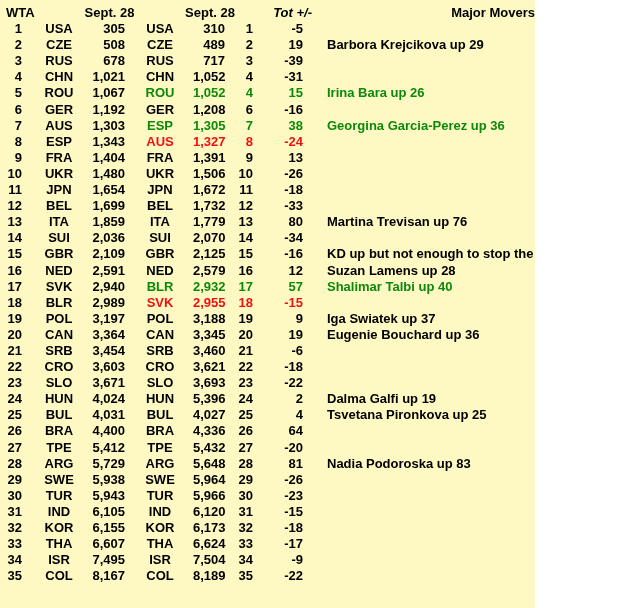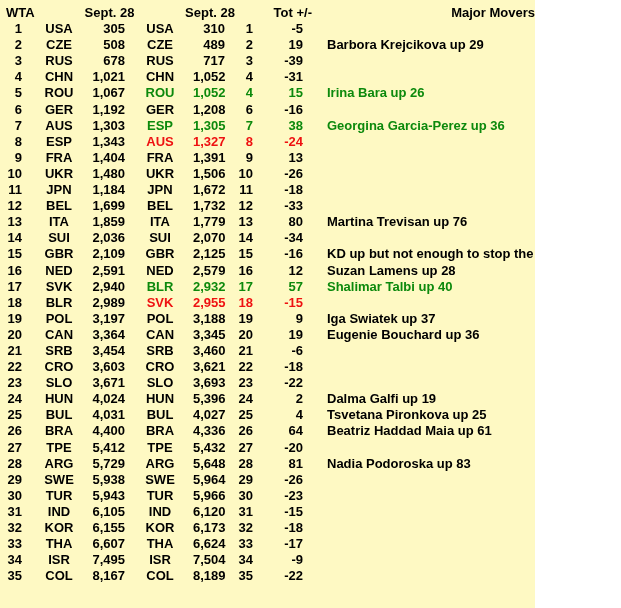--- a/index.html
+++ b/index.html
@@ -36,21 +36,21 @@
     display:grid;
     grid-template-columns:26px 66px 35px 66px 34px 30px 49px 1fr;
     height:16.1px;
     line-height:16.1px;
     white-space:nowrap;
   }
   .hcell{display:flex;align-items:center;}
   .h-wta{grid-column:1/3;justify-content:flex-start;padding-left:6px;}
   .h-prev{grid-column:3;justify-content:center;}
   .h-curr{grid-column:5;justify-content:center;}
-  .h-tot{grid-column:7;justify-content:flex-end;margin-right:-6px;}
+  .h-tot{grid-column:7;justify-content:flex-end;margin-right:-6px;font-style:italic;}
   .h-movers{grid-column:8;justify-content:flex-end;padding-right:0;}
   
   .g{color:var(--green,#0c890c);}
   .r{color:var(--red,#ee1111);}
 </style>
 </head>
 <body>
 
 <div class="sheet">
 
@@ -159,21 +159,21 @@
         <div>1,480</div>
         <div>UKR</div>
         <div>1,506</div>
         <div>10</div>
         <div>-26</div>
         <div></div>
       </div>
       <div class="row">
         <div>11</div>
         <div>JPN</div>
-        <div>1,184</div>
+        <div>1,654</div>
         <div>JPN</div>
         <div>1,672</div>
         <div>11</div>
         <div>-18</div>
         <div></div>
       </div>
       <div class="row">
         <div>12</div>
         <div>BEL</div>
         <div>1,699</div>
@@ -314,21 +314,20 @@
         <div>Tsvetana Pironkova up 25</div>
       </div>
       <div class="row">
         <div>26</div>
         <div>BRA</div>
         <div>4,400</div>
         <div>BRA</div>
         <div>4,336</div>
         <div>26</div>
         <div>64</div>
-        <div>Beatriz Haddad Maia up 61</div>
       </div>
       <div class="row">
         <div>27</div>
         <div>TPE</div>
         <div>5,412</div>
         <div>TPE</div>
         <div>5,432</div>
         <div>27</div>
         <div>-20</div>
         <div></div>

